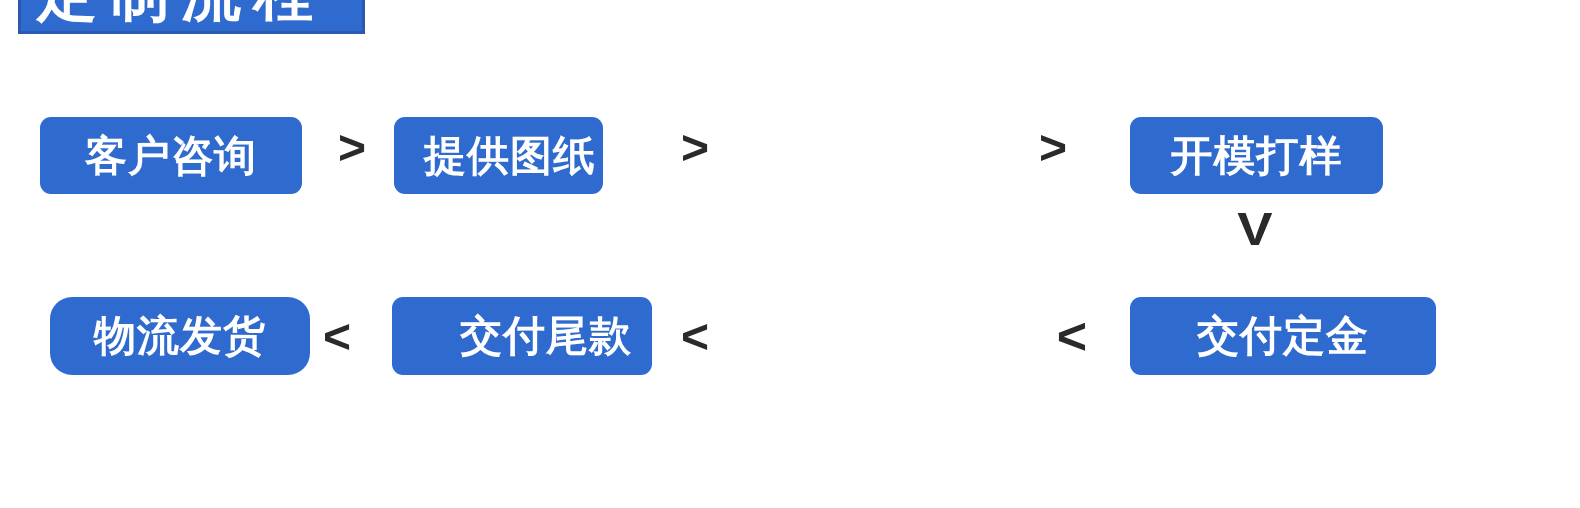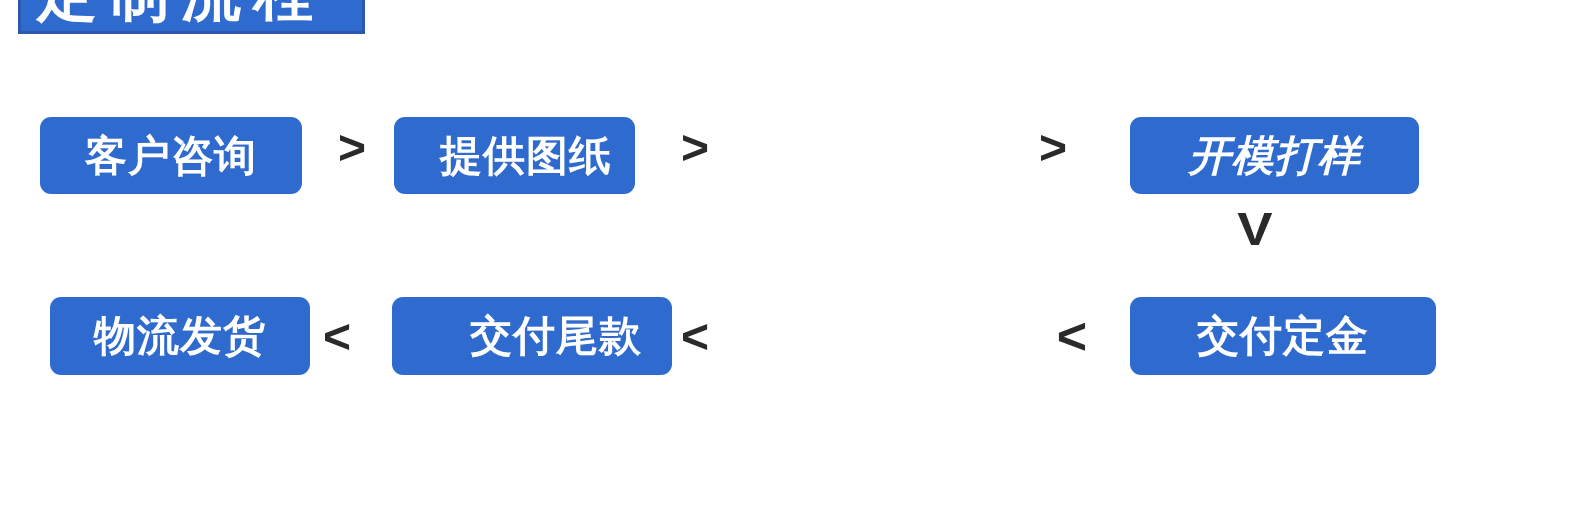--- a/index.html
+++ b/index.html
@@ -61,25 +61,25 @@
   }
   .arrow-r1 { top: 109px; height: 77px; width: 60px; }
   .arrow-r2 { top: 297px; height: 78px; width: 60px; }
   .arrow-down {
     left: 1222px; top: 203px; width: 66px; height: 52px;
     font-size: 46px;
     transform: scaleX(1.15);
   }
   
   .s1 { left: 40px;   width: 262px; }
-  .s2 { left: 394px;  width: 241px; padding-left: 23px; }
+  .s2 { left: 394px;  width: 209px; padding-left: 23px; }
   .s3 { left: 737px;  width: 263px; }
-  .s4 { left: 1130px; width: 289px; font-style: italic; }
-  .s5 { left: 50px;   width: 260px; }
-  .s6 { left: 392px;  width: 280px; padding-left: 48px; }
+  .s4 { left: 1130px; width: 253px; }
+  .s5 { left: 50px;   width: 260px; border-radius: 22px; }
+  .s6 { left: 392px;  width: 260px; padding-left: 48px; }
   .s7 { left: 753px;  width: 257px; }
   .s8 { left: 1130px; width: 306px; }
   .a1 { left: 322px; }
   .a2 { left: 665px; }
   .a3 { left: 1023px; }
   .b1 { left: 307px; }
   .b2 { left: 665px; }
   .b3 { left: 1042px; font-size: 52px; }
 </style>
 </head>

